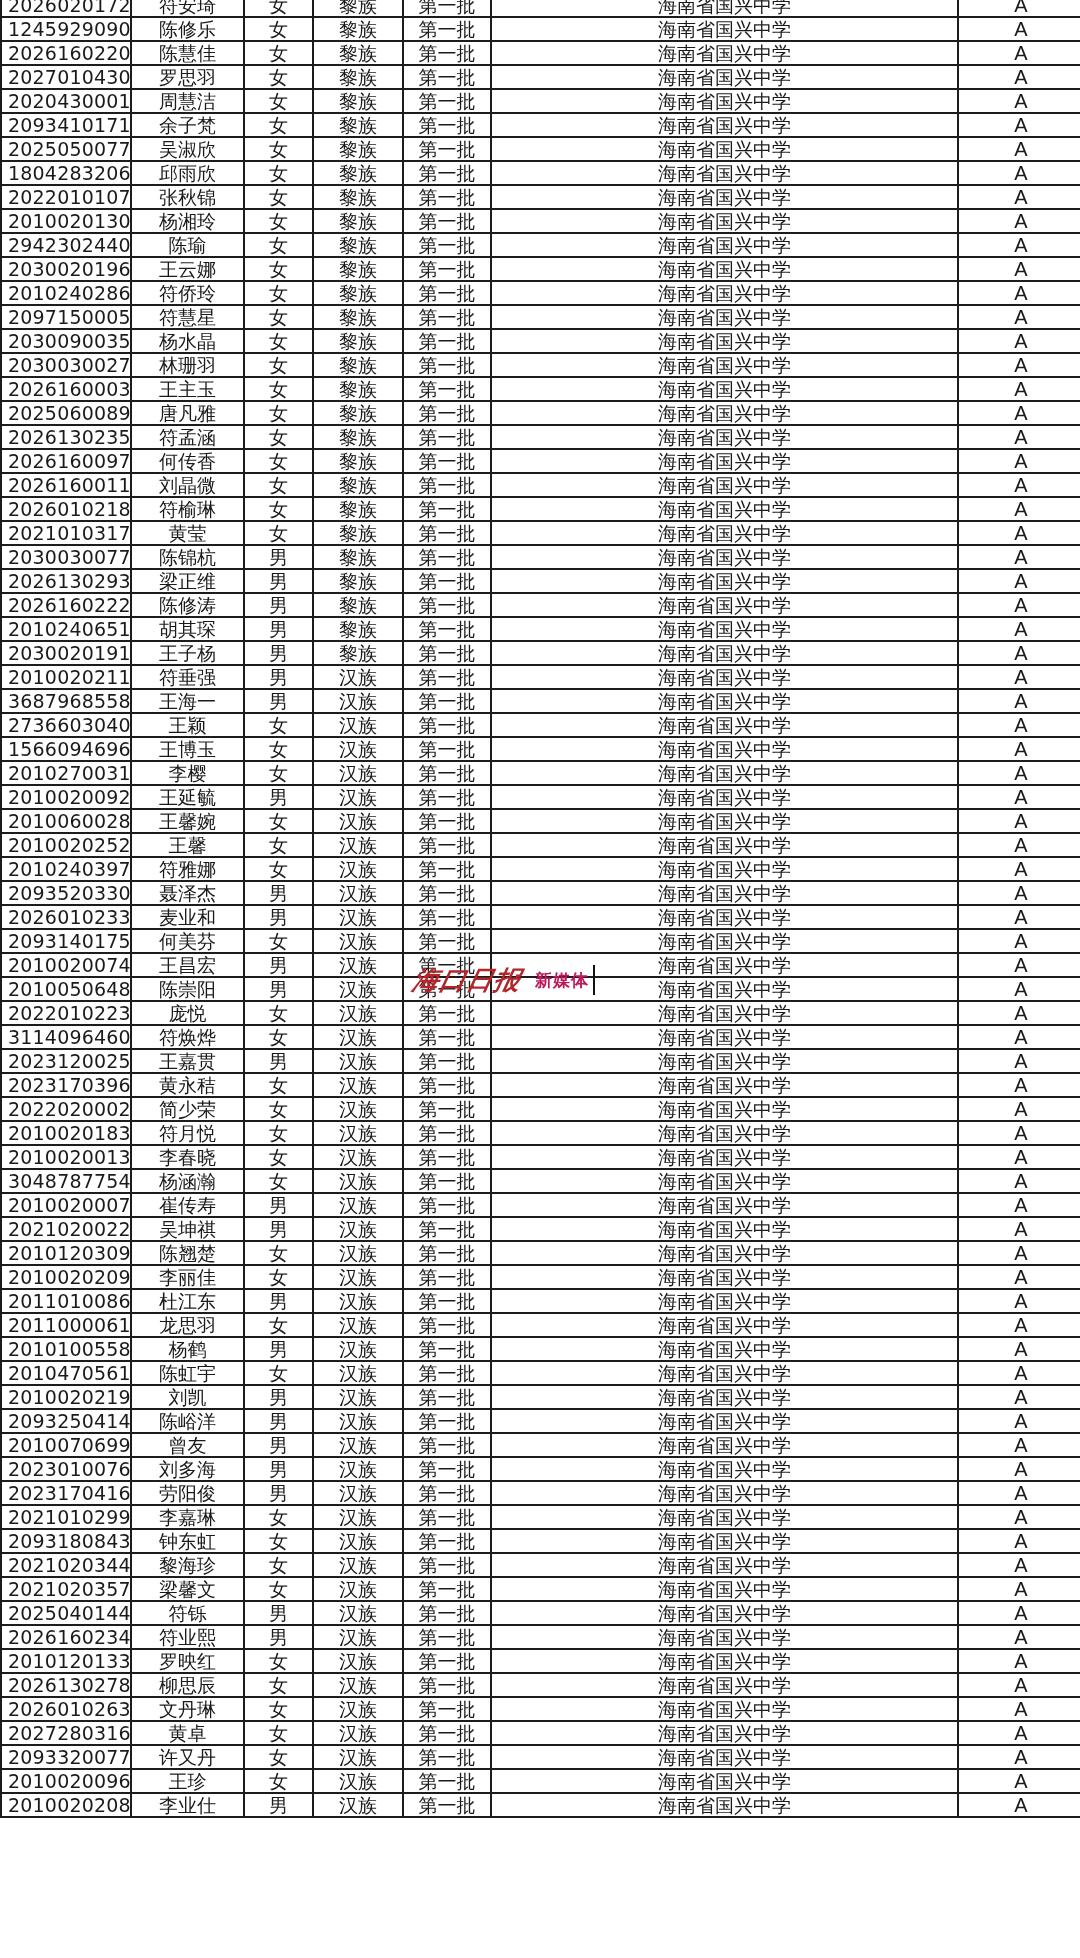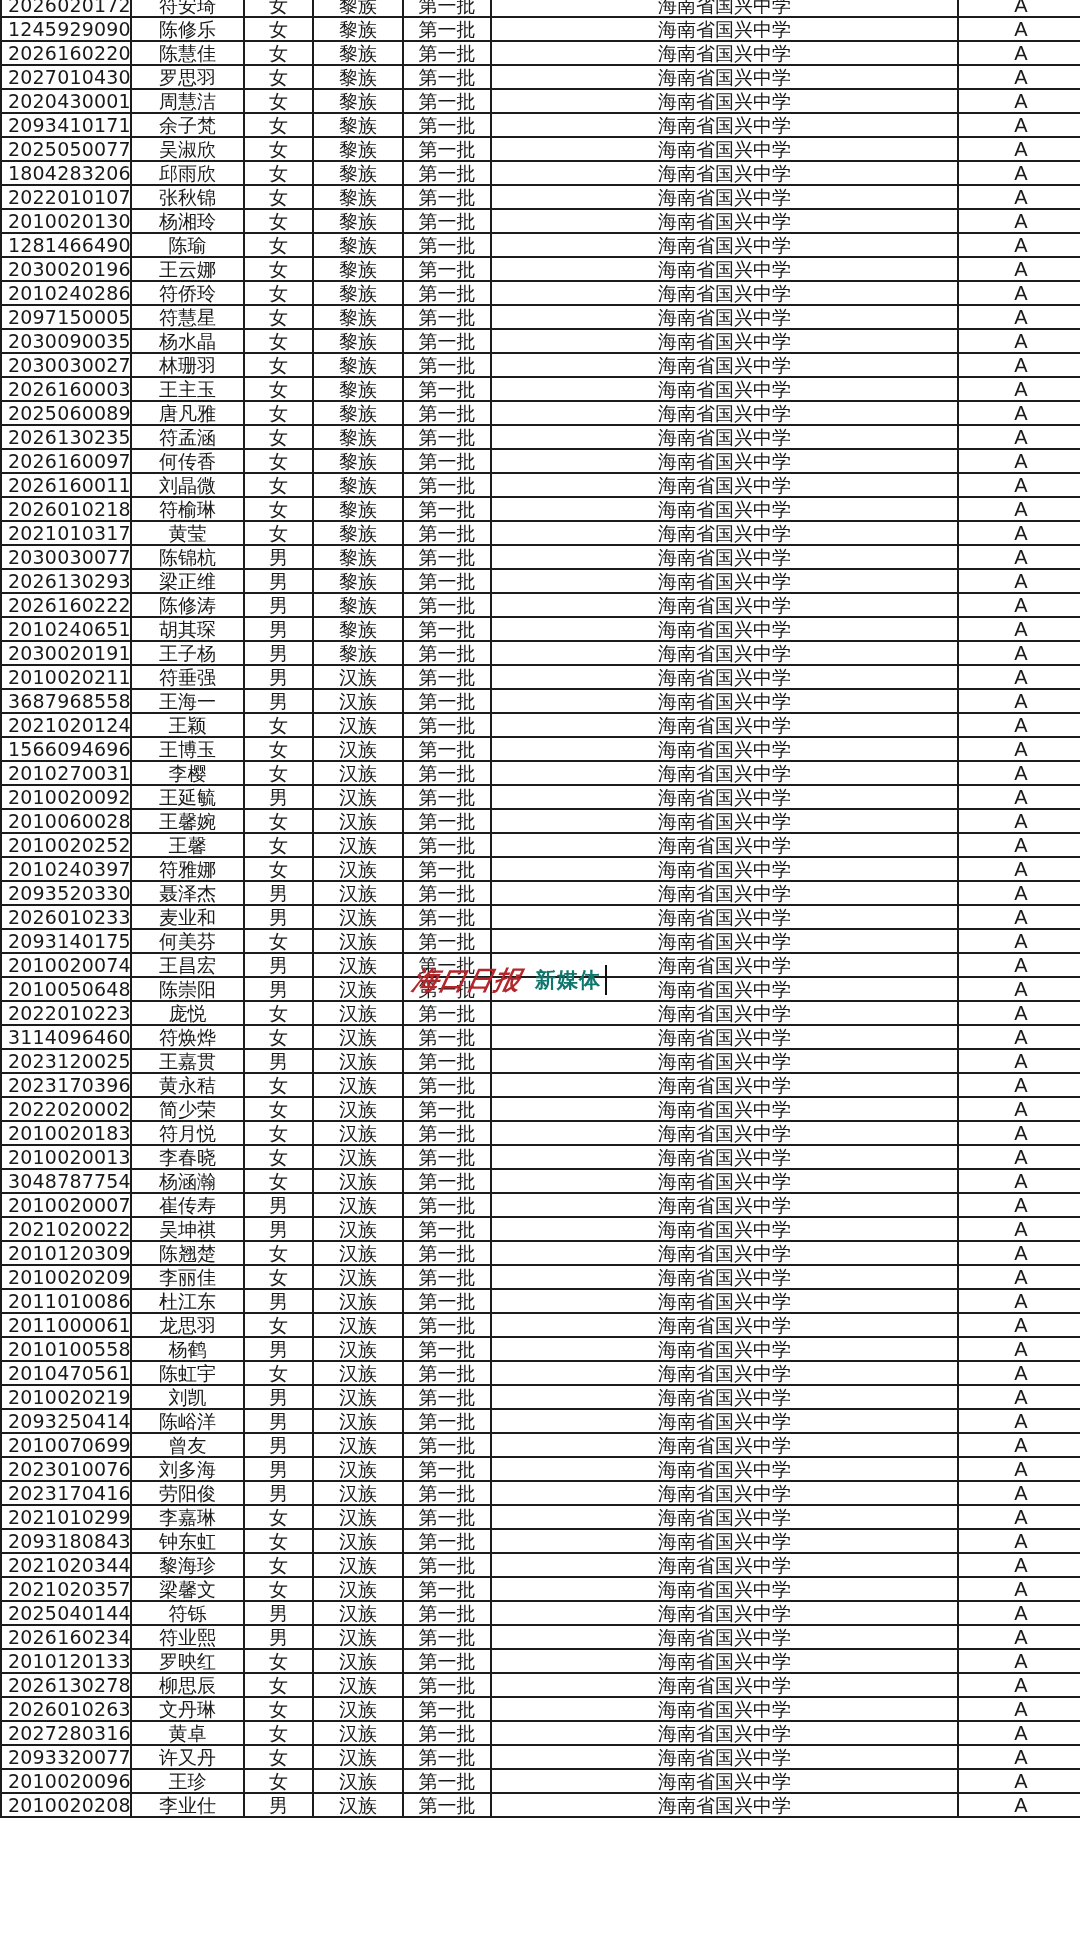--- a/index.html
+++ b/index.html
@@ -16,21 +16,21 @@
   table.roster td.c-grade { border-right: none; font-family: "Liberation Sans", sans-serif; font-size: 20px; }
   col.w-id { width: 130px; }
   col.w-name { width: 113px; }
   col.w-sex { width: 69px; }
   col.w-eth { width: 90px; }
   col.w-batch { width: 88px; }
   col.w-school { width: 467px; }
   col.w-grade { width: 125px; }
   .watermark { position: absolute; left: 413px; top: 962px; height: 36px; display: flex; align-items: center; gap: 14px; background: rgba(255,255,255,0); pointer-events: none; }
   .wm-brand { font-family: "DejaVu Serif", serif; font-style: italic; color: #b3262b; font-size: 26px; font-weight: bold; letter-spacing: 1px; transform: skewX(-12deg); }
-  .wm-sub { font-family: Liberation Sans, sans-serif; color: #0f766e; font-size: 21px; font-weight: bold; letter-spacing: 1px; }
+  .wm-sub { font-family: Liberation Sans, sans-serif; color: #be185d; font-size: 17px; font-weight: bold; letter-spacing: 1px; }
   .wm-caret { width: 2px; height: 30px; background: #111; margin-left: -10px; }
 </style>
 </head>
 <body>
 
 <div class="sheet">
   <table class="roster">
     <colgroup>
       <col class="w-id">
         <col class="w-name">
@@ -125,21 +125,21 @@
         <tr>
           <td class="c-id">2010020130</td>
           <td class="c-name">杨湘玲</td>
           <td class="c-sex">女</td>
           <td class="c-eth">黎族</td>
           <td class="c-batch">第一批</td>
           <td class="c-school">海南省国兴中学</td>
           <td class="c-grade">A</td>
         </tr>
         <tr>
-          <td class="c-id">1281466490</td>
+          <td class="c-id">2942302440</td>
           <td class="c-name">陈瑜</td>
           <td class="c-sex">女</td>
           <td class="c-eth">黎族</td>
           <td class="c-batch">第一批</td>
           <td class="c-school">海南省国兴中学</td>
           <td class="c-grade">A</td>
         </tr>
         <tr>
           <td class="c-id">2030020196</td>
           <td class="c-name">王云娜</td>
@@ -305,21 +305,21 @@
         <tr>
           <td class="c-id">3687968558</td>
           <td class="c-name">王海一</td>
           <td class="c-sex">男</td>
           <td class="c-eth">汉族</td>
           <td class="c-batch">第一批</td>
           <td class="c-school">海南省国兴中学</td>
           <td class="c-grade">A</td>
         </tr>
         <tr>
-          <td class="c-id">2021020124</td>
+          <td class="c-id">2736603040</td>
           <td class="c-name">王颖</td>
           <td class="c-sex">女</td>
           <td class="c-eth">汉族</td>
           <td class="c-batch">第一批</td>
           <td class="c-school">海南省国兴中学</td>
           <td class="c-grade">A</td>
         </tr>
         <tr>
           <td class="c-id">1566094696</td>
           <td class="c-name">王博玉</td>

